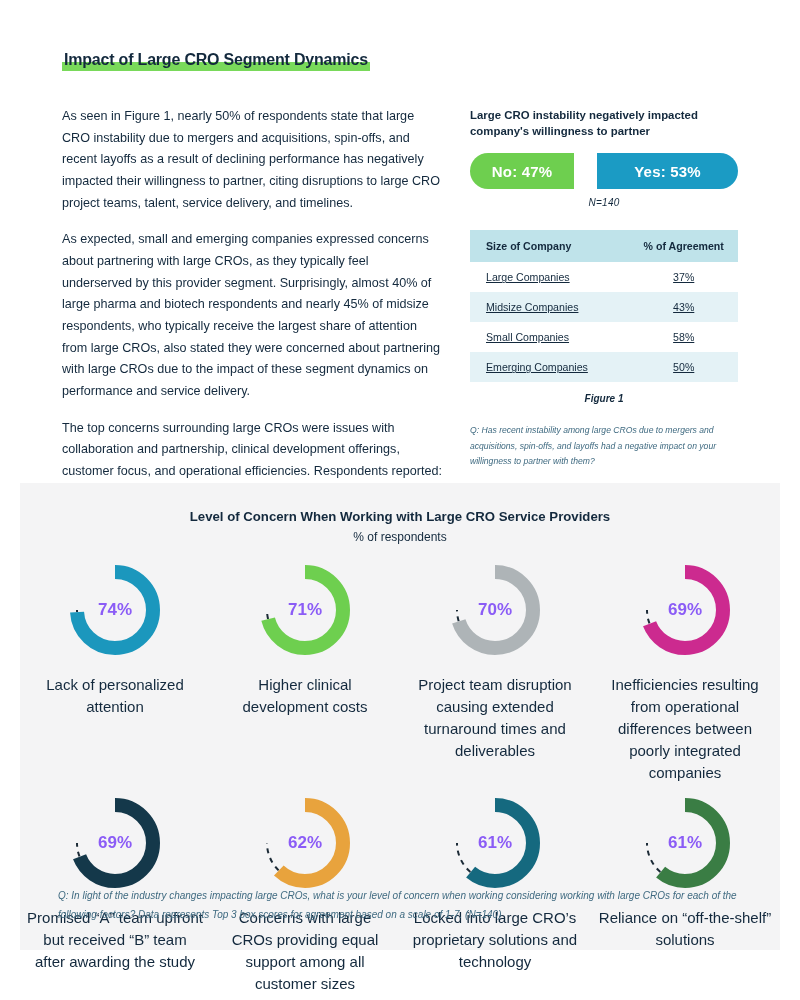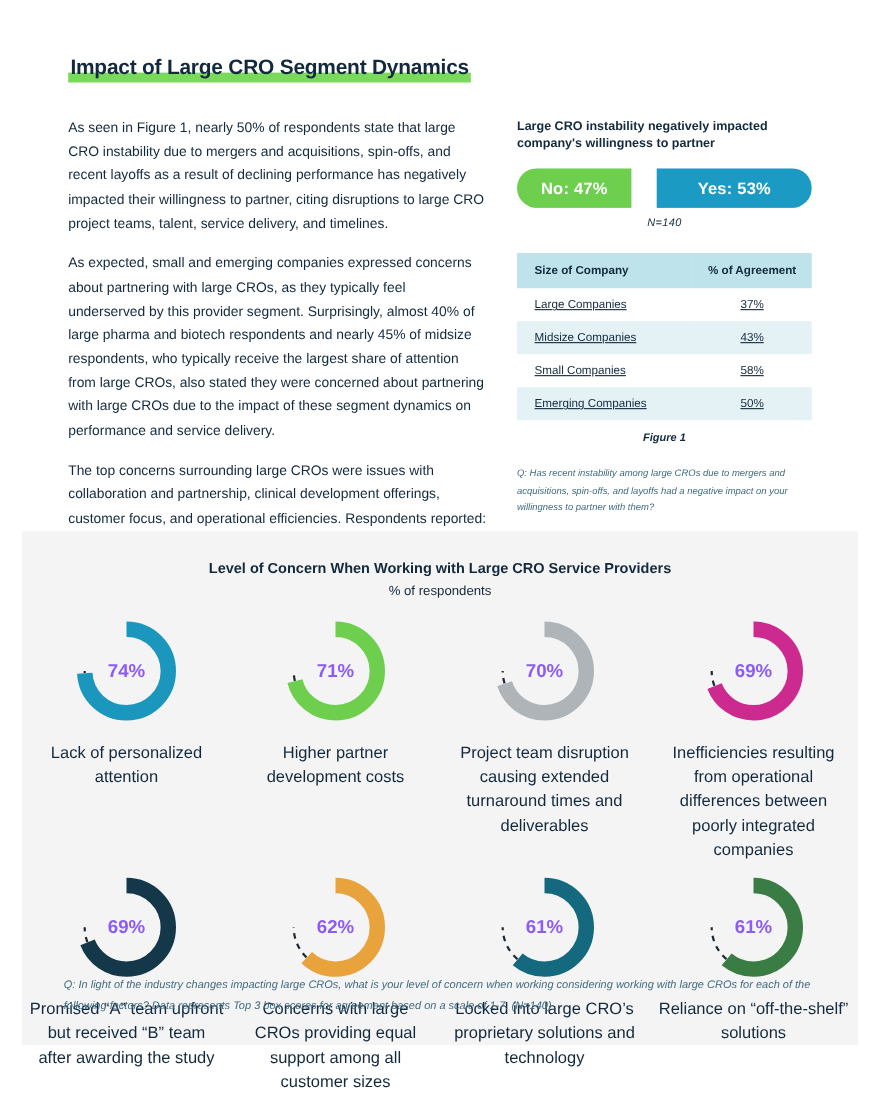--- a/index.html
+++ b/index.html
@@ -9,21 +9,21 @@
     font-family: "Liberation Sans", sans-serif;
     color: #13293d;
     overflow: hidden;
   }
   .page { position: relative; width: 800px; height: 1000px; background:#fff; }
 
   
   .title-wrap { position:absolute; left:62px; top:50px; }
   .title {
     display:inline-block;
-    font-size: 19px; font-weight: 700; letter-spacing: -0.2px;
+    font-size: 16px; font-weight: 700; letter-spacing: -0.2px;
     color:#13293d; position:relative; z-index:2; padding: 0 2px 2px 2px;
     line-height: 1.25;
   }
   .title-hl {
     position:absolute; left:0px; bottom:1px; height:9px; width:100%;
     background:#79d95a; z-index:1;
   }
 
   
   .left-col { position:absolute; left:62px; top:106px; width:380px; }
@@ -192,21 +192,21 @@
         <div class="cell">
           <div class="donut">
             <svg width="104" height="104" viewBox="0 0 104 104">
               <g transform="rotate(-90 52 52)">
                 <path d="M 15.19 61.45 A 38 38 0 0 1 51.99 14.00" fill="none" stroke="#1b2a36" stroke-width="2" stroke-dasharray="5 5"></path>
                 <circle cx="52" cy="52" r="38" fill="none" stroke="#6ecf4f" stroke-width="14" stroke-linecap="butt" stroke-dasharray="169.52 69.24"></circle>
               </g>
             </svg>
             <div class="val">71%</div>
           </div>
-          <div class="cap">Higher partner development costs</div>
+          <div class="cap">Higher clinical development costs</div>
         </div>
         <div class="cell">
           <div class="donut">
             <svg width="104" height="104" viewBox="0 0 104 104">
               <g transform="rotate(-90 52 52)">
                 <path d="M 15.86 63.74 A 38 38 0 0 1 51.99 14.00" fill="none" stroke="#1b2a36" stroke-width="2" stroke-dasharray="5 5"></path>
                 <circle cx="52" cy="52" r="38" fill="none" stroke="#aeb4b7" stroke-width="14" stroke-linecap="butt" stroke-dasharray="167.13 71.63"></circle>
               </g>
             </svg>
             <div class="val">70%</div>

